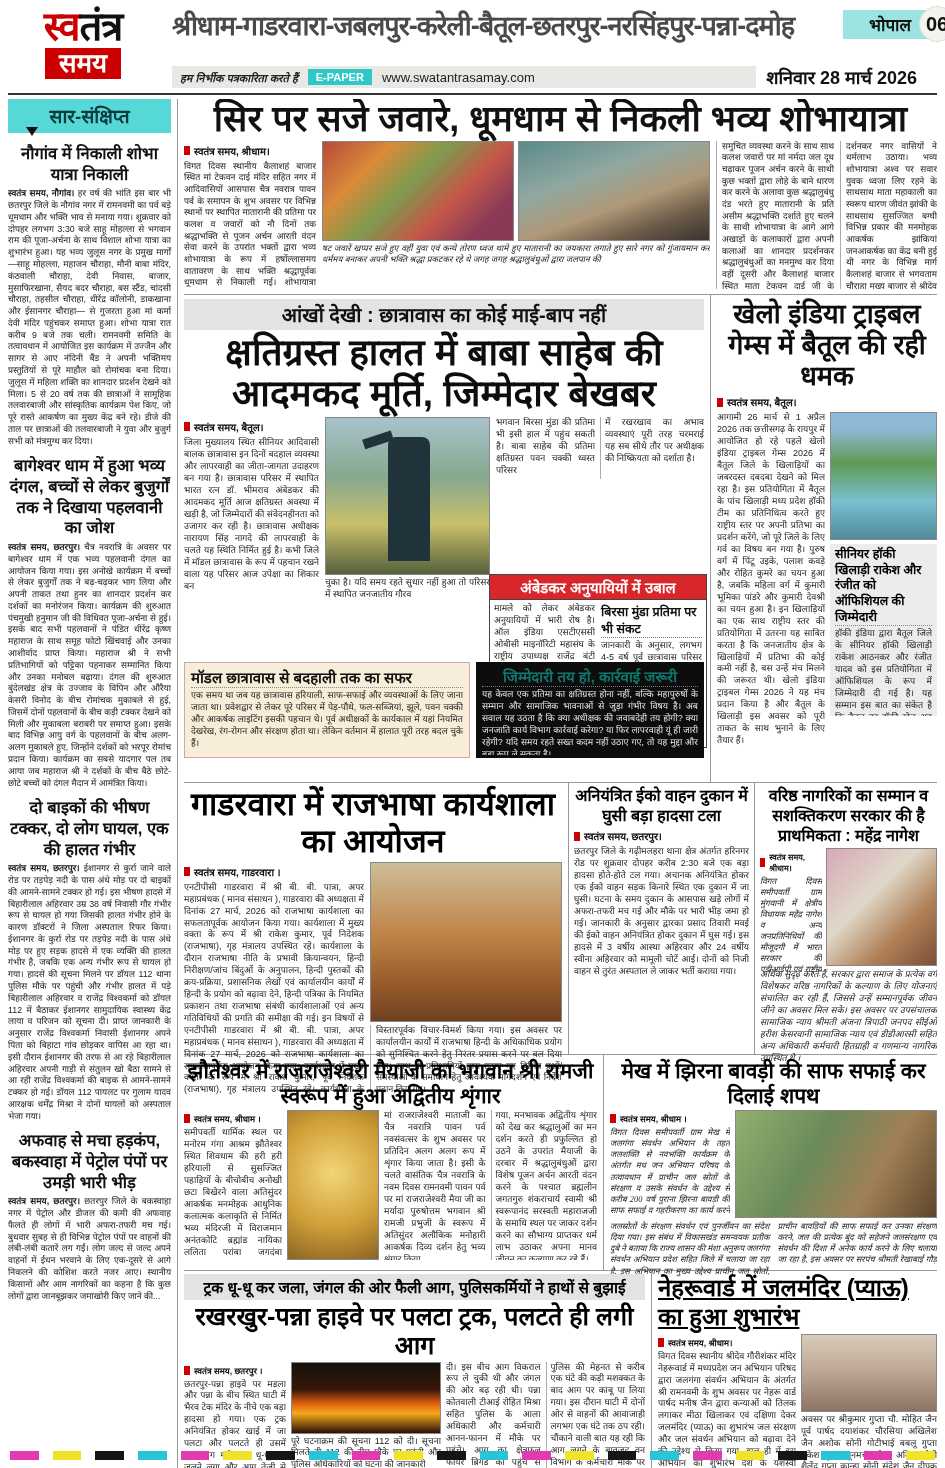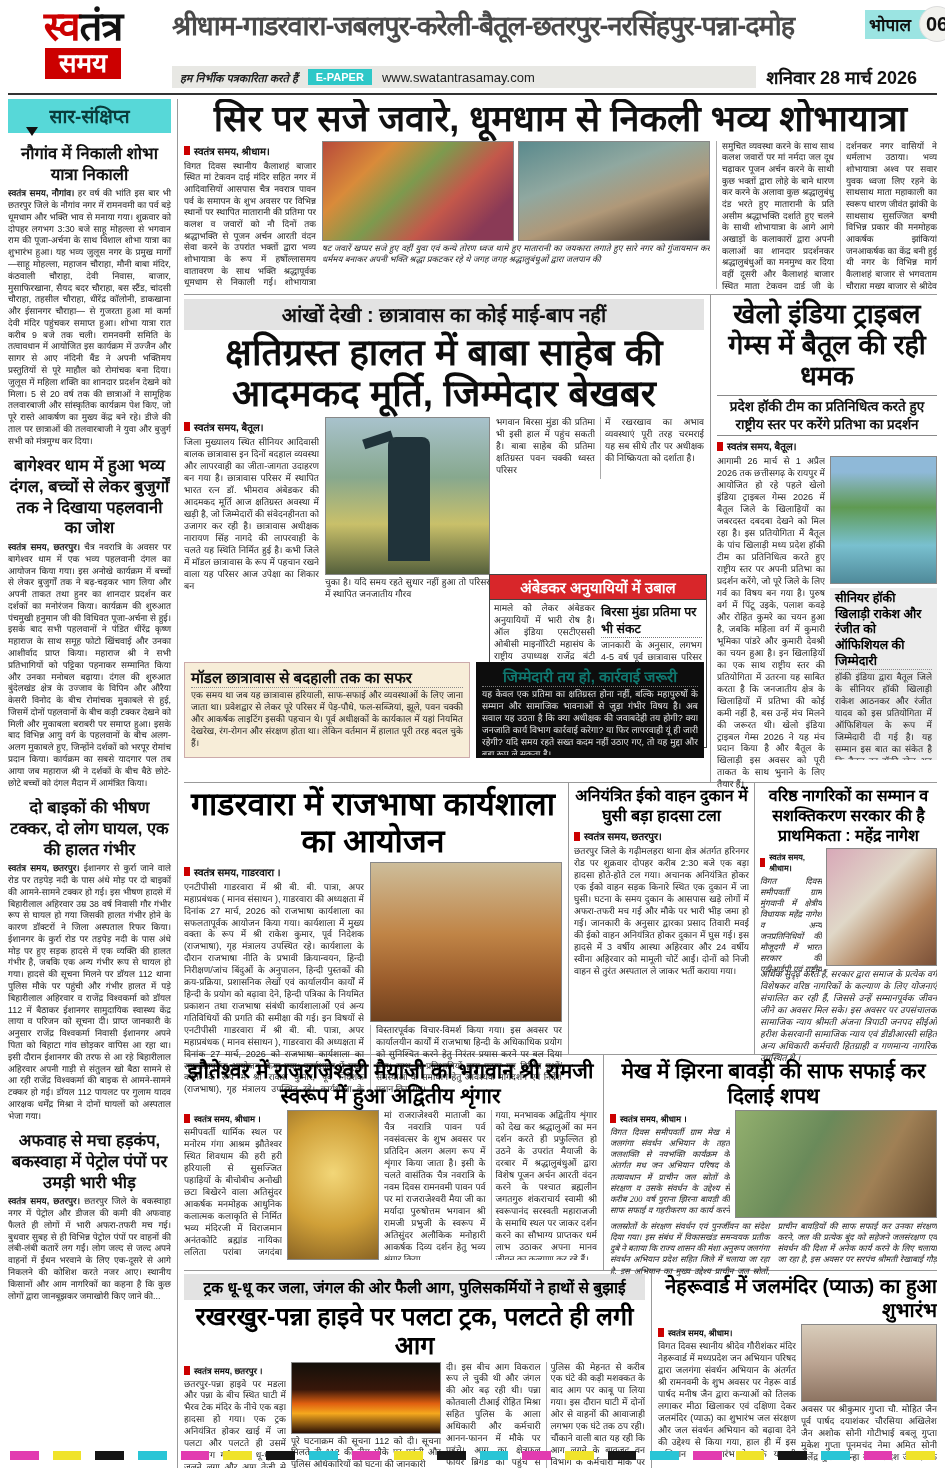--- a/index.html
+++ b/index.html
@@ -8,21 +8,21 @@
 
   
   .mast { display:flex; gap:14px; border-bottom:2px solid #333; padding-bottom:4px; }
   .logo { width:150px; text-align:center; }
   .logo-top { font-size:40px; font-weight:bold; color:#111; line-height:1.0; letter-spacing:-1px; }
   .logo-top span { color:#c00; }
   .logo-bot { display:inline-block; background:#c00; color:#fff; font-size:26px; font-weight:bold; padding:0 14px; line-height:1.2; margin-top:2px; }
   .mast-right { flex:1; display:flex; flex-direction:column; }
   .mast-row1 { display:flex; align-items:center; gap:8px; }
   .cities { flex:1; font-size:27px; font-weight:bold; color:#4a4a4a; white-space:nowrap; letter-spacing:-1px; }
-  .edition-badge { background:#9be4e2; font-size:17px; font-weight:bold; color:#111; padding:3px 26px 3px 4px; position:relative; }
+  .edition-badge { background:#9be4e2; font-size:17px; font-weight:bold; color:#111; padding:3px 26px 3px 26px; position:relative; }
   .page-circle { position:absolute; right:-18px; top:-4px; width:36px; height:36px; background:#f2f2ee; border-radius:50%; border:1px solid #ddd; font-size:20px; font-weight:bold; color:#111; display:flex; align-items:center; justify-content:center; }
   .mast-row2 { display:flex; align-items:center; gap:10px; margin-top:22px; }
   .strip { flex:1; background:#e8e8e4; display:flex; align-items:center; gap:10px; padding:3px 8px; }
   .slogan { font-size:11px; font-style:italic; color:#222; font-weight:bold; }
   .epaper { background:#2ec8c8; color:#fff; font-size:11px; font-weight:bold; padding:2px 8px; }
   .site-url { font-size:13px; color:#222; }
   .mast-date { font-size:18px; font-weight:bold; color:#111; white-space:nowrap; padding-right:20px; }
 
   
   .cols { display:flex; margin-top:4px; height:1390px; }
@@ -93,21 +93,21 @@
   .mekh { flex:1; padding:3px 0 3px 6px; }
   .jh-row, .mk-row { display:flex; gap:5px; margin-top:2px; }
 
   
   .band5 { display:flex; flex:1; }
   .truck { width:468px; border-right:1px solid #999; padding:3px 6px 3px 0; }
   .truck .kicker2 { background:#e3e3e3; font-size:15.5px; font-weight:bold; text-align:center; padding:2px 0; }
   .truck h2 { font-size:25px; font-weight:bold; text-align:center; line-height:1.15; margin:2px 0; }
   .tr-row { display:flex; gap:5px; }
   .jal { flex:1; padding:3px 0 3px 6px; }
-  .jal h2 { font-size:20px; font-weight:bold; text-align:right; line-height:1.2; }
+  .jal h2 { font-size:24px; font-weight:bold; text-align:left; line-height:1.2;text-decoration:underline; }
   .jal-row { display:flex; gap:5px; margin-top:2px; }
 
   
   .regstrip { position:absolute; bottom:8px; left:0; width:100%; display:flex; gap:14px; padding:0 10px; }
   .regstrip i { display:block; width:30px; height:9px; }
   .rc { background:#29c5d6; } .rm { background:#e23bb0; } .ry { background:#f0e32a; } .rk { background:#151515; }
 
   
   .ph1 { background:linear-gradient(135deg,#b84a3a,#d98b3a 25%,#7d9a4e 45%,#c4584a 65%,#8a3a56 85%); }
   .ph2 { background:linear-gradient(160deg,#5a8a8d,#90a8a0 35%,#b09878 60%,#6a5a48 80%,#3a3330); }
@@ -250,21 +250,20 @@
             </div>
             <div class="blackbox">
               <h3>जिम्मेदारी तय हो, कार्रवाई जरूरी</h3>
               <div class="body" style="height:66px;">यह केवल एक प्रतिमा का क्षतिग्रस्त होना नहीं, बल्कि महापुरुषों के सम्मान और सामाजिक भावनाओं से जुड़ा गंभीर विषय है। अब सवाल यह उठता है कि क्या अधीक्षक की जवाबदेही तय होगी? क्या जनजाति कार्य विभाग कार्रवाई करेगा? या फिर लापरवाही यूं ही जारी रहेगी? यदि समय रहते सख्त कदम नहीं उठाए गए, तो यह मुद्दा और बड़ा रूप ले सकता है।</div>
             </div>
           </div>
         </section>
 
         <section class="khelo">
           <h2>खेलो इंडिया ट्राइबल गेम्स में बैतूल की रही धमक</h2>
-          <div class="subhead">प्रदेश हॉकी टीम का प्रतिनिधित्व करते हुए राष्ट्रीय स्तर पर करेंगे प्रतिभा का प्रदर्शन</div>
           <div class="byline">
               <span class="sq"></span>
               <span>स्वतंत्र समय, बैतूल।</span>
             </div>
           <div class="kh-row" style="height:370px;">
             <div class="body" style="width:108px; height:370px;">आगामी 26 मार्च से 1 अप्रैल 2026 तक छत्तीसगढ़ के रायपुर में आयोजित हो रहे पहले खेलो इंडिया ट्राइबल गेम्स 2026 में बैतूल जिले के खिलाड़ियों का जबरदस्त दबदबा देखने को मिल रहा है। इस प्रतियोगिता में बैतूल के पांच खिलाड़ी मध्य प्रदेश हॉकी टीम का प्रतिनिधित्व करते हुए राष्ट्रीय स्तर पर अपनी प्रतिभा का प्रदर्शन करेंगे, जो पूरे जिले के लिए गर्व का विषय बन गया है। पुरुष वर्ग में पिंटू उइके, पलाश कवड़े और रोहित कुमरे का चयन हुआ है, जबकि महिला वर्ग में कुमारी भूमिका पांडरे और कुमारी देवश्री का चयन हुआ है। इन खिलाड़ियों का एक साथ राष्ट्रीय स्तर की प्रतियोगिता में उतरना यह साबित करता है कि जनजातीय क्षेत्र के खिलाड़ियों में प्रतिभा की कोई कमी नहीं है, बस उन्हें मंच मिलने की जरूरत थी। खेलो इंडिया ट्राइबल गेम्स 2026 ने यह मंच प्रदान किया है और बैतूल के खिलाड़ी इस अवसर को पूरी ताकत के साथ भुनाने के लिए तैयार हैं।</div>
             <div style="flex:1;">
               <div class="photo" style="height:128px;">
                   <div class="ph ph4"></div>
                 </div>

